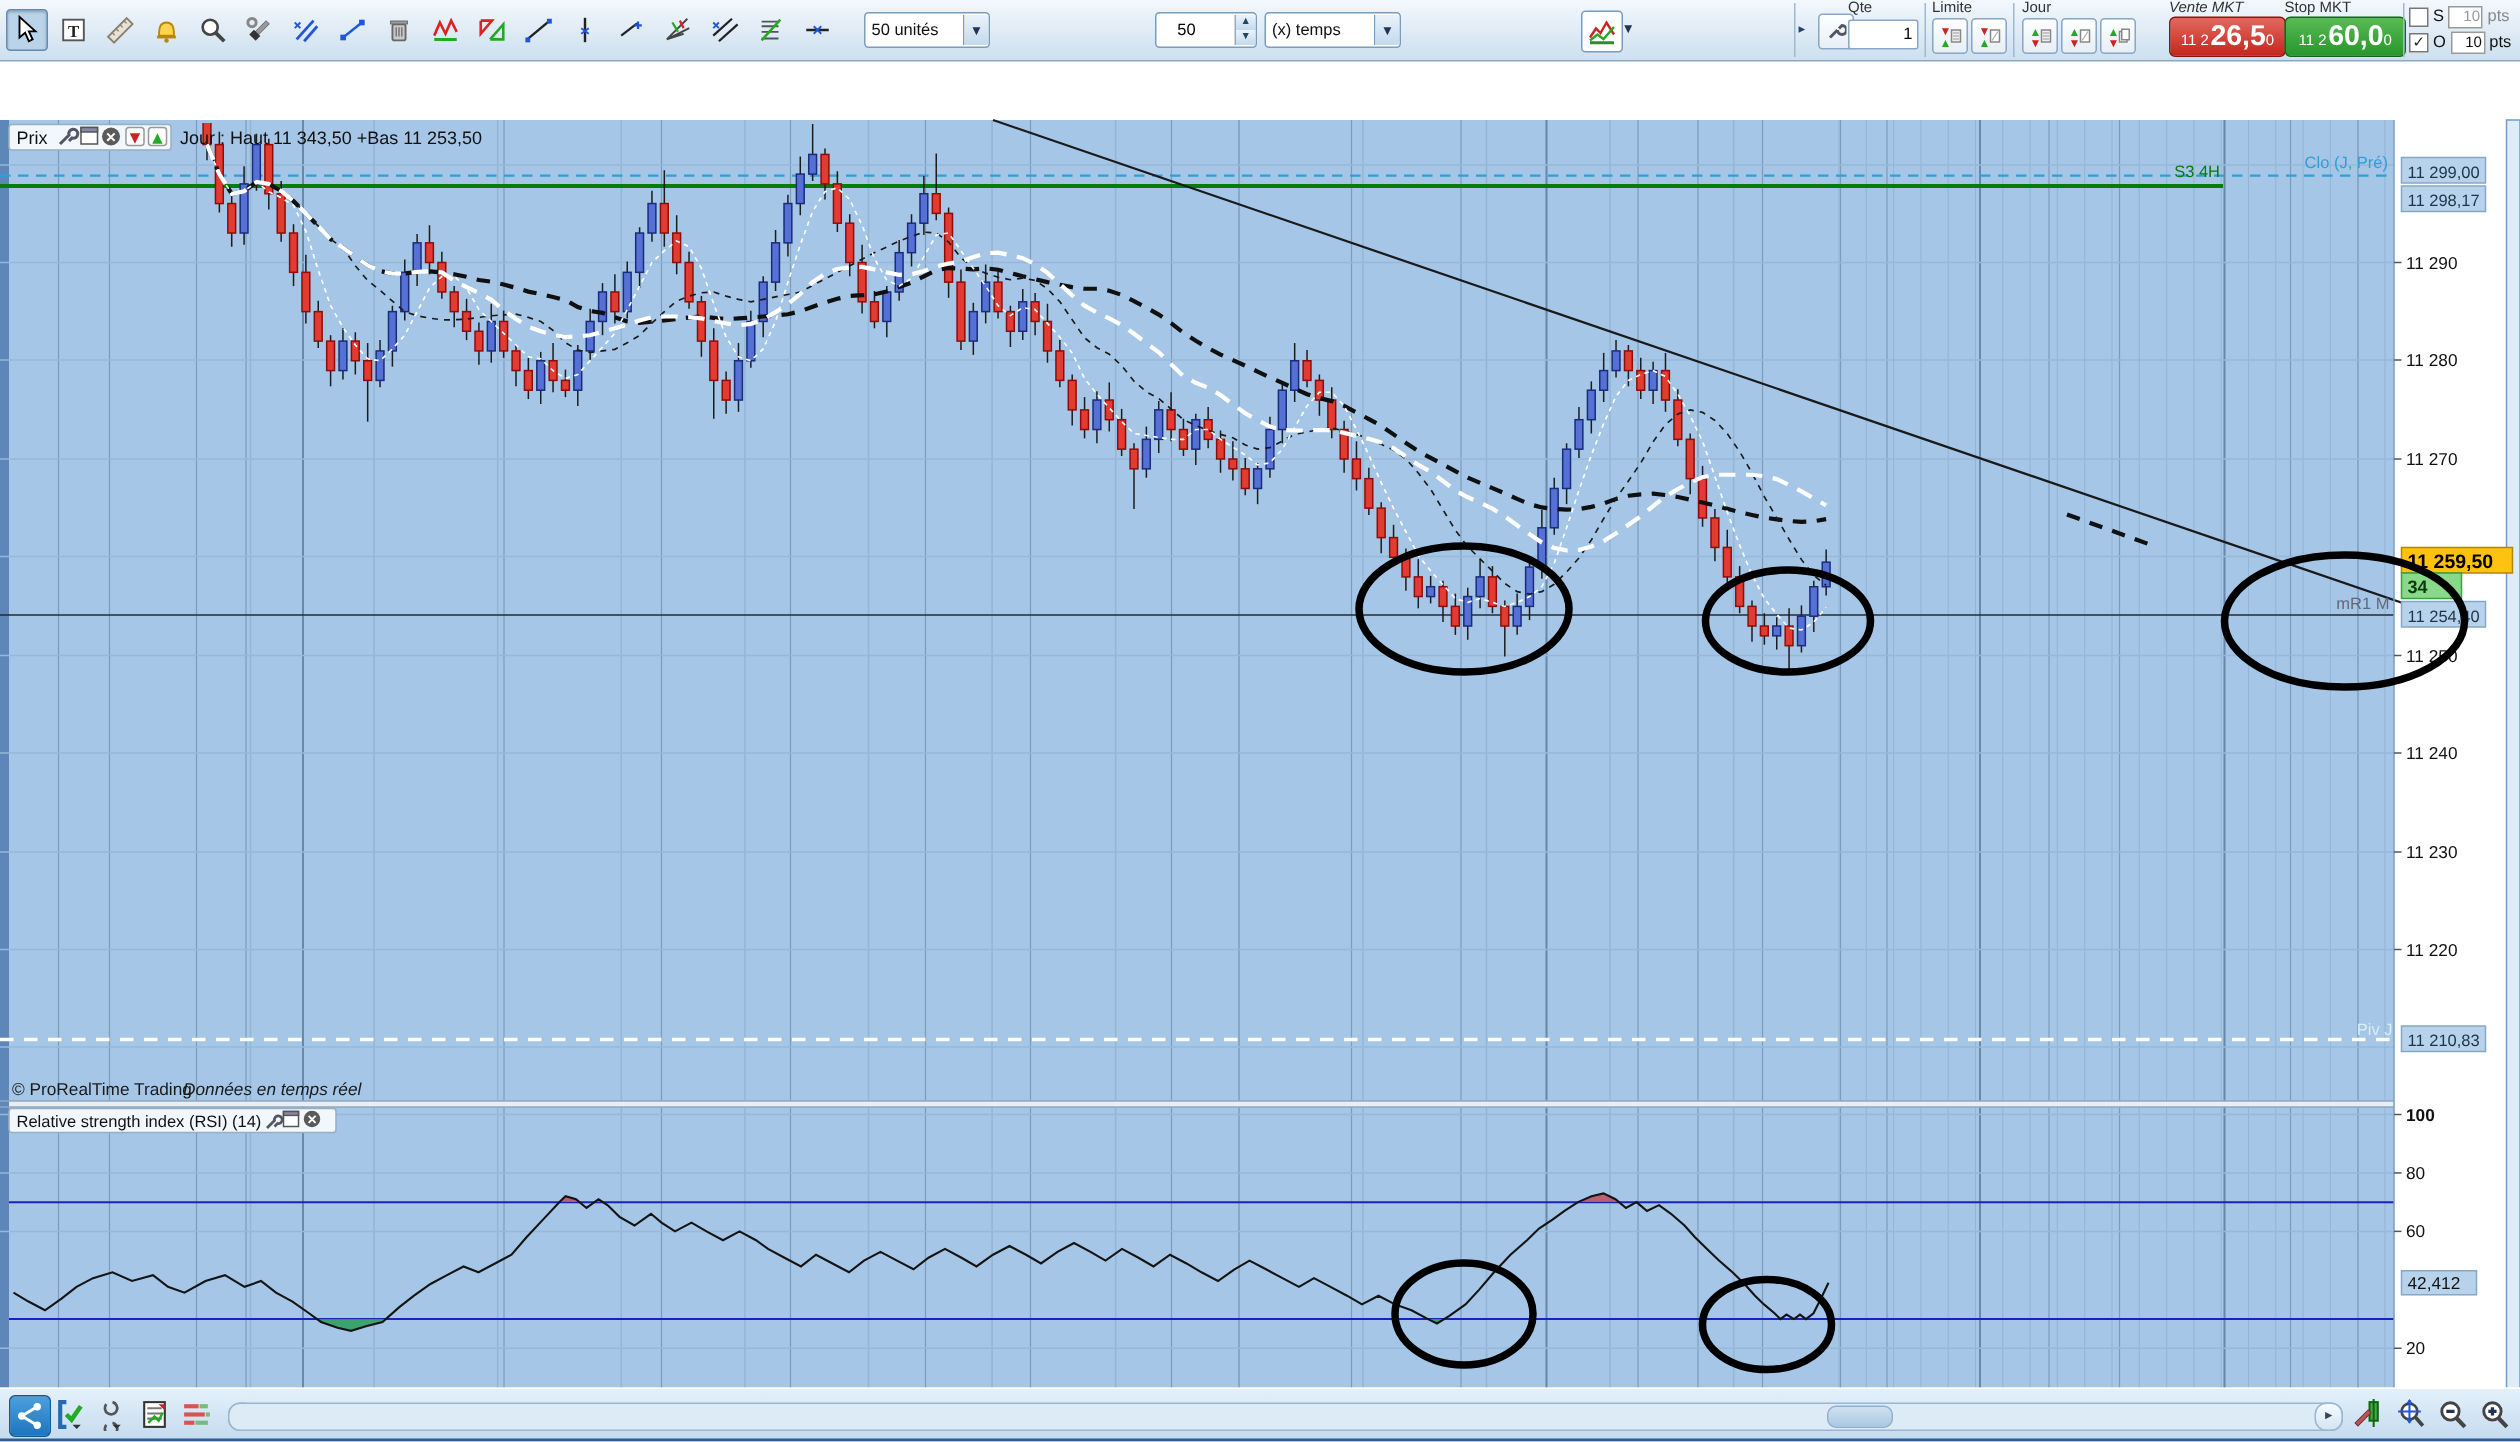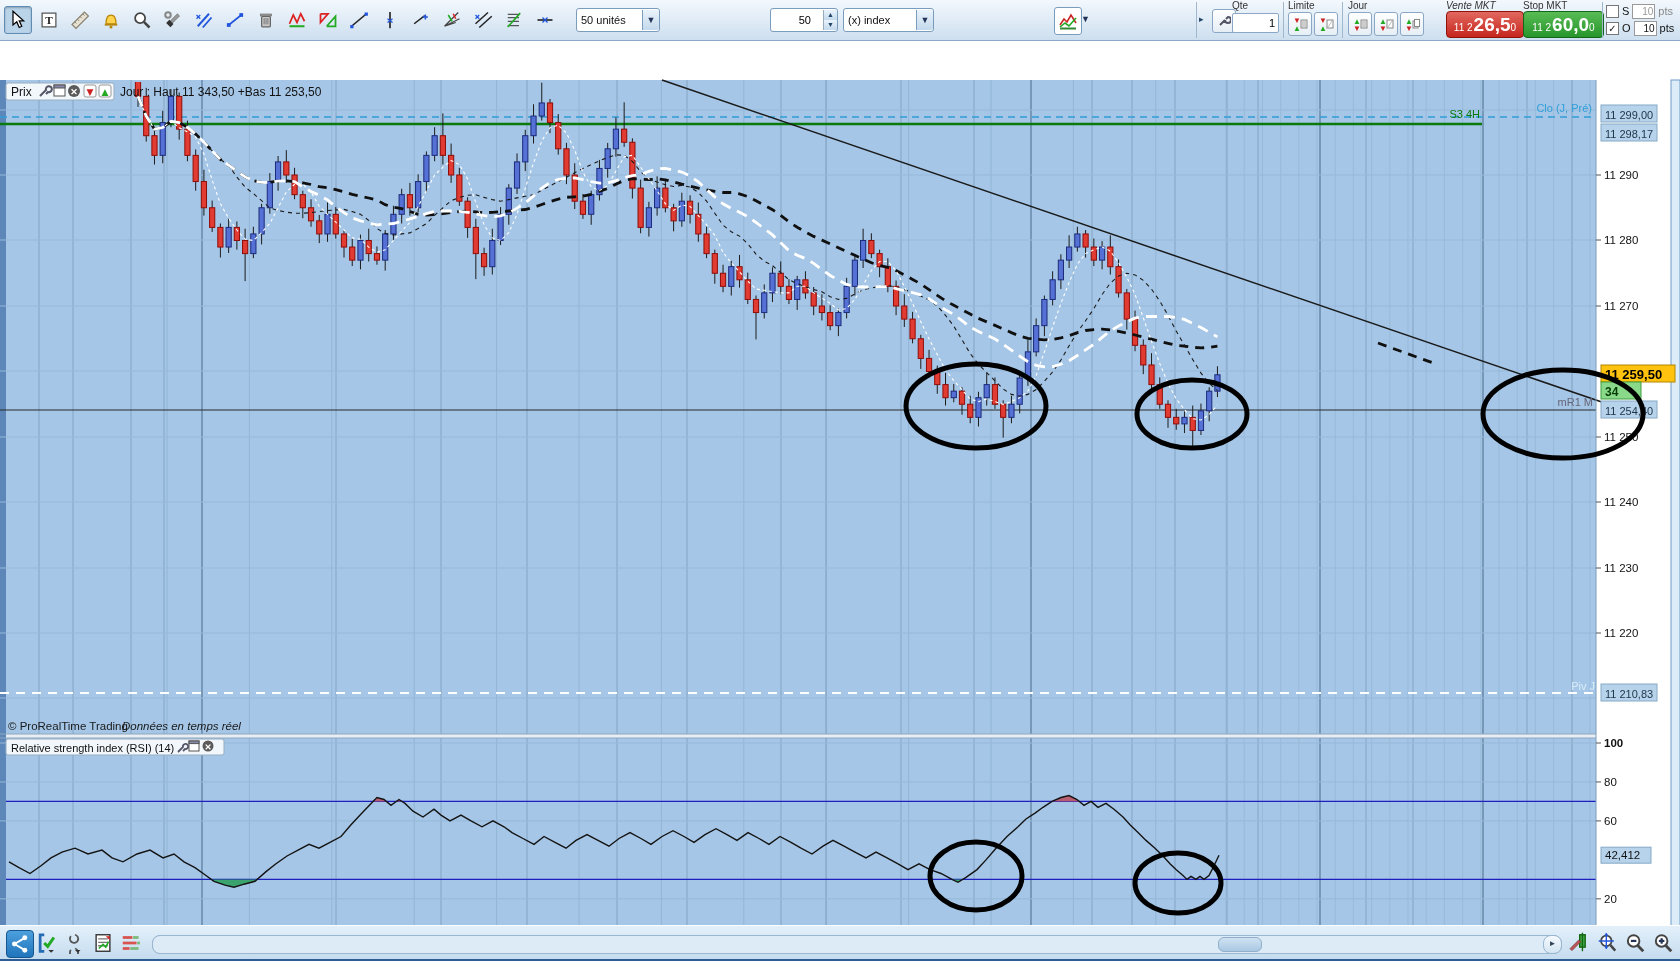--- a/index.html
+++ b/index.html
@@ -8,21 +8,21 @@
   #toolbar-top{position:absolute;left:0;top:0;width:1680px;height:40px;
     background:linear-gradient(#f3f8fd,#cddfef);border-bottom:1px solid #8aa8c5;}
   #tools-left{position:absolute;left:4px;top:6px;display:flex;align-items:center;}
   .tbtn{width:26px;height:26px;margin-right:3px;display:flex;align-items:center;justify-content:center;border:1px solid transparent;border-radius:3px;}
   .tbtn.sel{background:#b9d3e9;border:1px solid #5f8cb4;box-shadow:inset 0 1px 2px rgba(0,0,0,.25);}
   .tbtn svg{display:block}
   .dd{position:absolute;top:8px;height:22px;background:#fff;border:1px solid #7a9cbd;border-radius:3px;font-size:11px;color:#111;display:flex;align-items:center;}
   .dd .ddtxt{padding:0 4px;flex:1;white-space:nowrap;}
   .ddbtn{width:16px;height:20px;background:linear-gradient(#eaf3fb,#c3d9ec);border-left:1px solid #7a9cbd;border-radius:0 2px 2px 0;display:flex;align-items:center;justify-content:center;font-size:9px;color:#235;}
   .spinbox{position:absolute;top:8px;height:22px;background:#fff;border:1px solid #7a9cbd;border-radius:3px;font-size:11px;display:flex;align-items:center;}
-  .spinval{flex:1;text-align:right;padding-right:12px;}
+  .spinval{flex:1;text-align:center;padding-right:12px;}
   .spinarrows{width:13px;display:flex;flex-direction:column;border-left:1px solid #9ab;}
   .spinarrows div{height:10px;font-size:7px;line-height:9px;text-align:center;color:#246;background:linear-gradient(#eaf3fb,#c3d9ec);}
   #charttype-btn{position:absolute;left:1054px;top:7px;width:26px;height:26px;background:#fff;border:1px solid #7a9cbd;border-radius:3px;display:flex;align-items:center;justify-content:center;}
   #charttype-arrow{position:absolute;left:1081px;top:14px;font-size:9px;color:#235;}
   .vsep{position:absolute;top:2px;height:36px;width:1px;background:#9fb8ce;}
   .plabel{position:absolute;top:0px;font-size:10px;color:#333;white-space:nowrap;}
   .obtn{position:absolute;top:12px;width:22px;height:22px;background:linear-gradient(#ffffff,#e6eef5);border:1px solid #8aa8c5;border-radius:3px;display:flex;align-items:center;justify-content:center;}
   #qte-input{position:absolute;left:1232px;top:13px;width:42px;height:18px;background:#fff;border:1px solid #8aa8c5;border-radius:2px;font-size:11px;text-align:right;padding-right:3px;line-height:18px;}
   .mktbtn{position:absolute;top:11px;height:25px;border-radius:4px;color:#fff;display:flex;align-items:baseline;justify-content:center;padding:0 2px;}
   #sell-btn{left:1446px;width:72px;background:linear-gradient(#e2685f,#c5261d);border:1px solid #8f120b;}
@@ -178,21 +178,21 @@
     </div>
 
     <div class="spinbox" style="left:770px;width:66px;">
       <span class="spinval">50</span>
       <span class="spinarrows">
           <div>▲</div>
           <div>▼</div>
         </span>
     </div>
     <div class="dd" id="ticks-dd" style="left:843px;width:89px;">
-      <span class="ddtxt">(x) index</span>
+      <span class="ddtxt">(x) temps</span>
       <span class="ddbtn">▼</span>
     </div>
 
     <div id="charttype-btn">
       <svg width="20" height="20" viewBox="0 0 20 20">
         <rect x="1" y="1" width="18" height="18" fill="#fff"></rect>
         <path d="M2 14 L6 8 L9 11 L13 4 L18 12" stroke="#c22" stroke-width="1.6" fill="none"></path>
         <path d="M2 16 L7 12 L11 15 L18 7" stroke="#2a2" stroke-width="1.6" fill="none"></path>
         <rect x="2" y="16.5" width="16" height="2" fill="#383"></rect>
       </svg>

